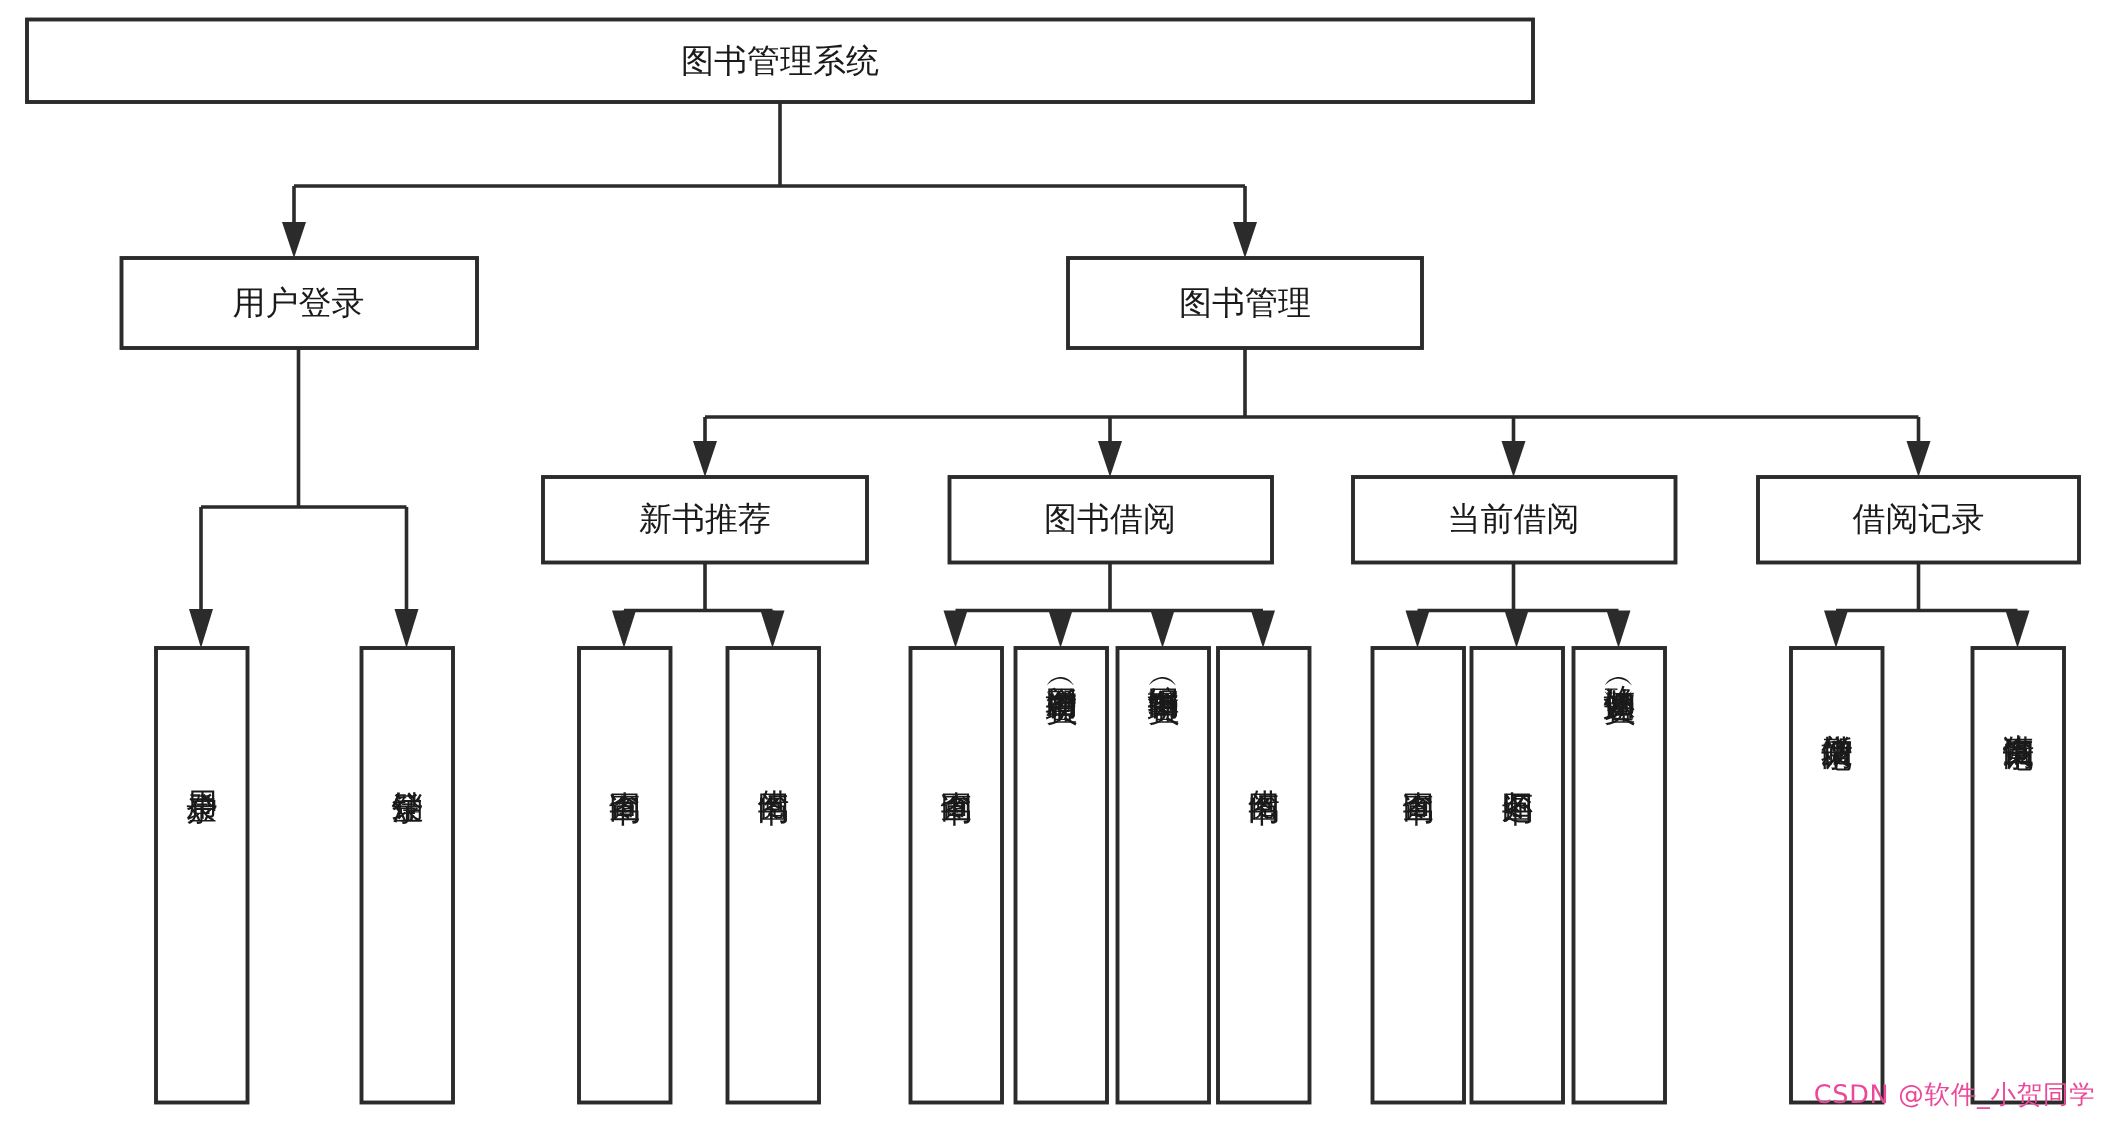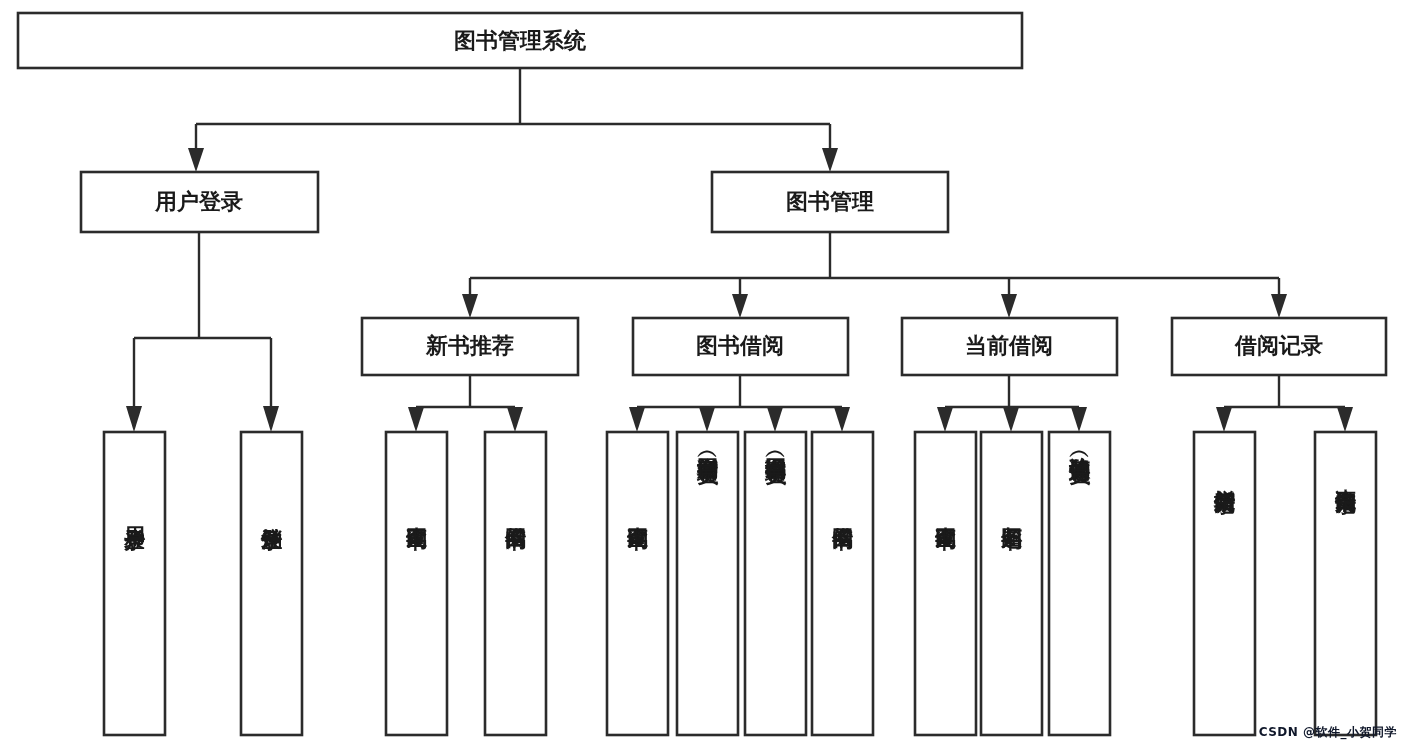--- a/index.html
+++ b/index.html
@@ -12,21 +12,20 @@
     width: 1405px;
     height: 747px;
     font-family: "DejaVu Sans", "Liberation Sans", sans-serif;
     overflow: hidden;
   }
   #diagram-root {
     position: relative;
     width: 1405px;
     height: 747px;
     background: #ffffff;
-    font-weight: bold;
   }
   svg#flow-svg {
     position: absolute;
     left: 0;
     top: 0;
     width: 1405px;
     height: 747px;
     display: block;
   }
   .node-box {
@@ -71,22 +70,22 @@
     writing-mode: vertical-rl;
     text-orientation: upright;
     white-space: nowrap;
     letter-spacing: 1px;
   }
   .watermark {
     position: absolute;
     right: 8px;
     bottom: 6px;
     font-family: "DejaVu Sans", "Liberation Sans", sans-serif;
-    font-size: 12px;
-    color: #0f172a;
+    font-size: 17px;
+    color: #ec4899;
     letter-spacing: 0.5px;
     user-select: none;
     white-space: nowrap;
   }
 </style>
 </head>
 <body>
 
 <div id="diagram-root">
 

